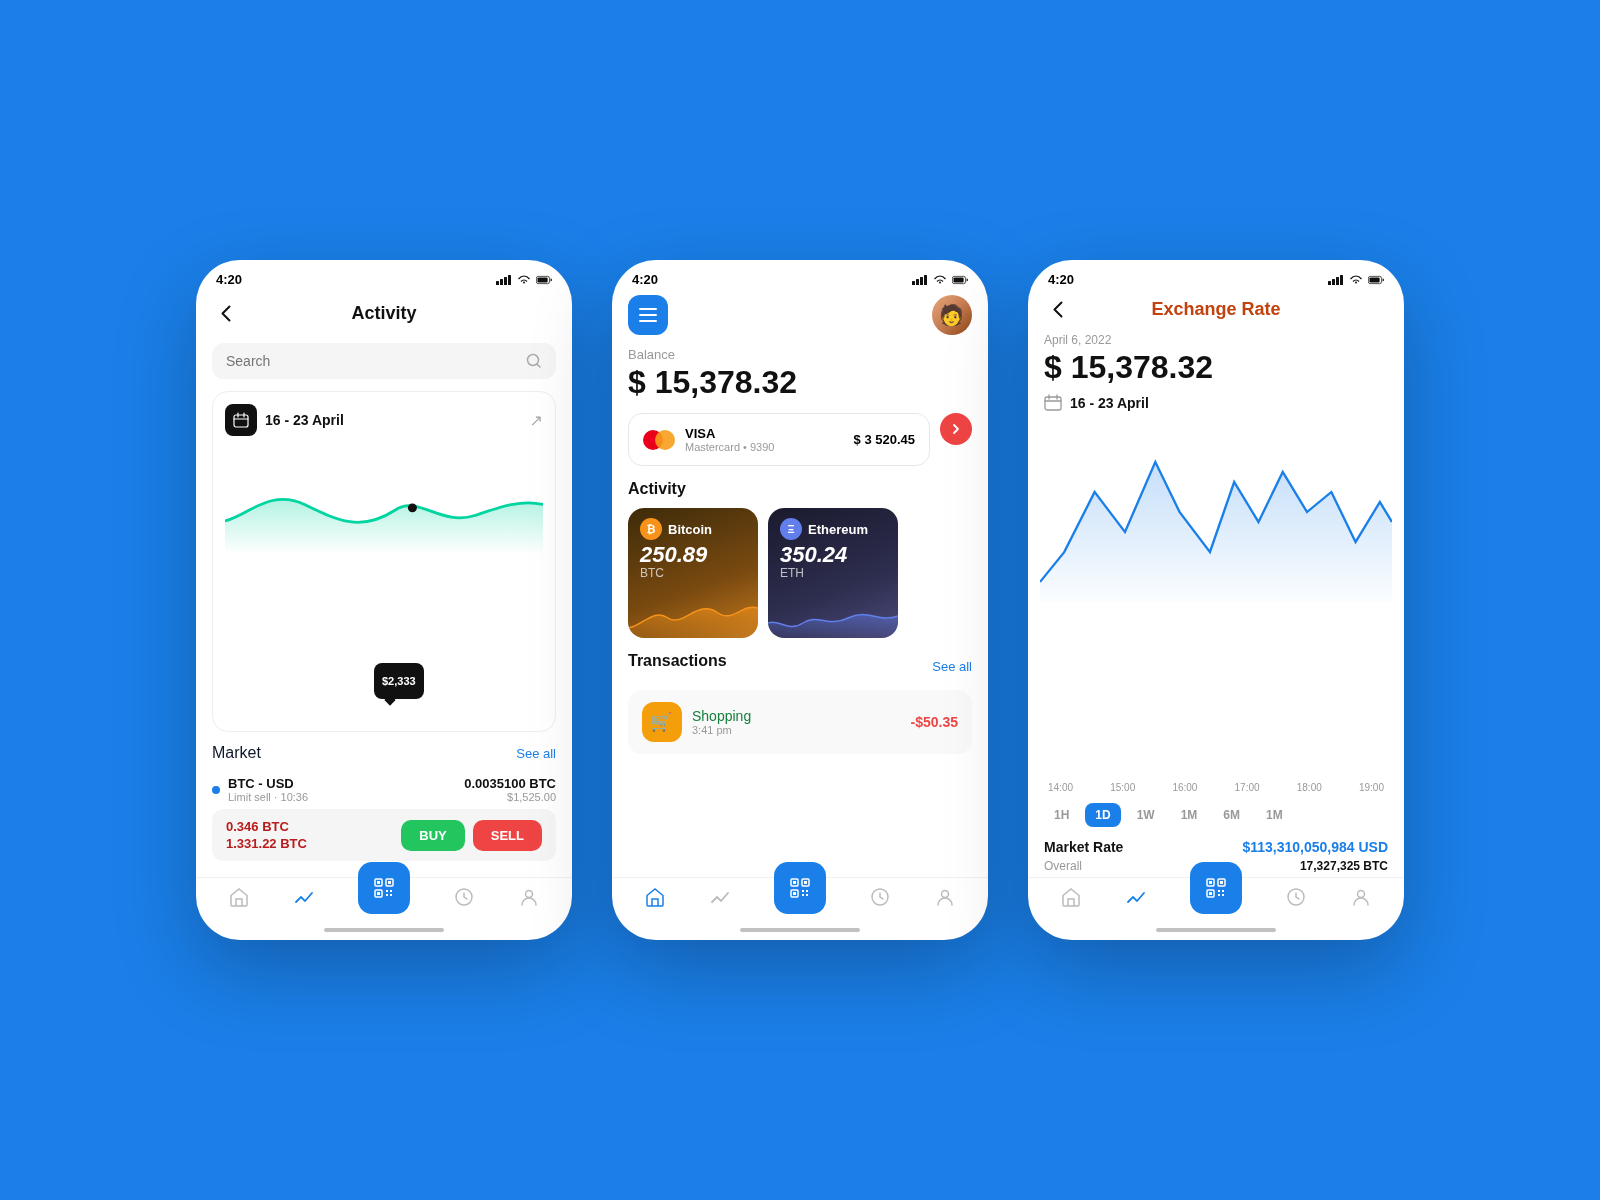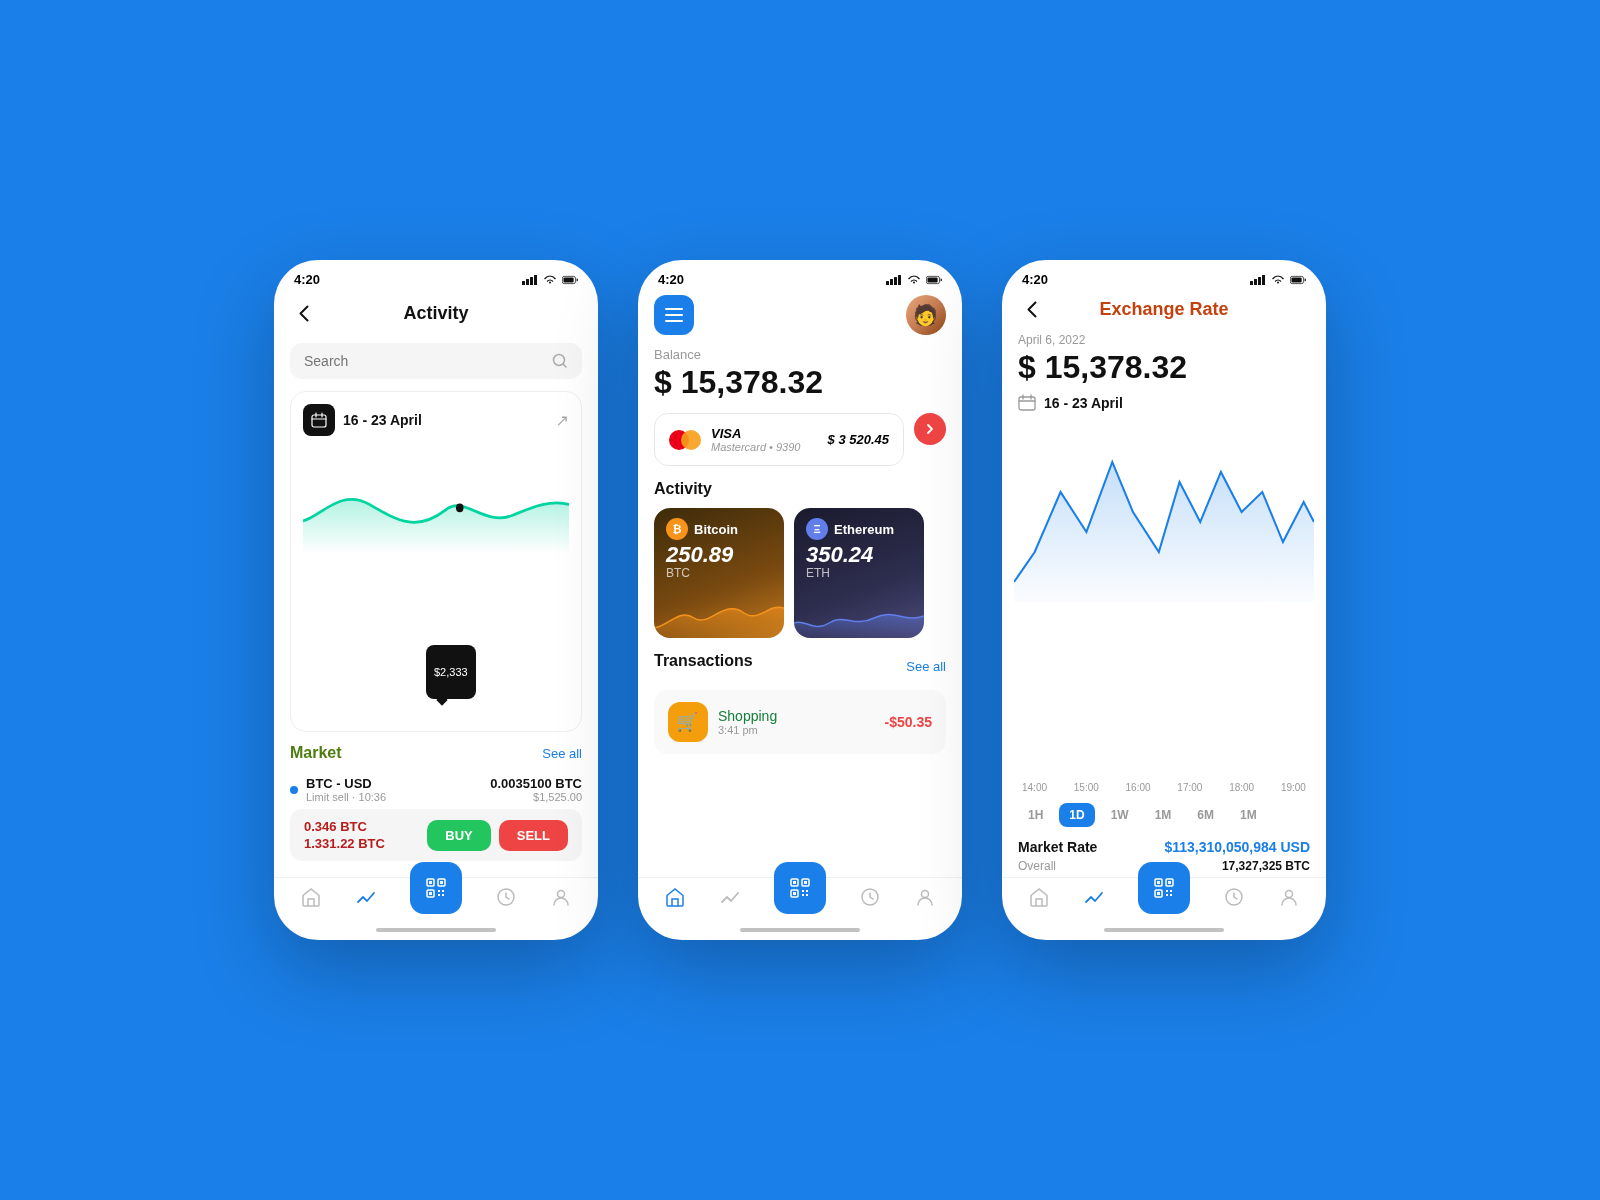--- a/index.html
+++ b/index.html
@@ -15,21 +15,21 @@
     }
     .phones-container {
       display: flex;
       align-items: center;
       justify-content: center;
       gap: 40px;
     }
     .phone {
       background: #fff;
       border-radius: 44px;
-      width: 324px;
+      width: 376px;
       height: 680px;
       overflow: hidden;
       position: relative;
       box-shadow: 0 30px 80px rgba(0,0,0,0.25);
       display: flex;
       flex-direction: column;
     }
     
     .status-bar {
       display: flex;
@@ -76,39 +76,39 @@
       display: flex; align-items: center; justify-content: center;
     }
     .chart-date { font-size: 14px; font-weight: 600; color: #111; }
     .trend-icon { color: #aaa; font-size: 16px; }
     .chart-svg { width: 100%; height: 110px; }
     .tooltip-bubble {
       position: absolute;
       background: #111;
       color: #fff;
       border-radius: 8px;
-      padding: 21px 8px;
+      padding: 12px 8px;
       font-size: 11px;
-      font-weight: 400;
+      font-weight: 700;
       bottom: 32px;
       left: 50%;
       transform: translateX(-10px);
     }
     .tooltip-bubble::after {
       content: '';
       position: absolute;
       bottom: -5px;
       left: 12px;
       width: 8px; height: 8px;
       background: #111;
       transform: rotate(45deg);
     }
     .market-section {}
     .market-header { display: flex; justify-content: space-between; align-items: center; margin-bottom: 8px; }
-    .market-title { font-size: 16px; font-weight: 700; color: #4d7c0f; }
+    .market-title { font-size: 16px; font-weight: 400; color: #0f172a; }
     .see-all { color: #1a7fe8; font-size: 13px; font-weight: 500; cursor: pointer; }
     .market-row {
       display: flex; align-items: center; justify-content: space-between;
       padding: 6px 0;
     }
     .market-left { display: flex; align-items: center; gap: 8px; }
     .dot { width: 8px; height: 8px; border-radius: 50%; background: #1a7fe8; }
     .market-name { font-size: 13px; font-weight: 600; color: #111; }
     .market-sub { font-size: 11px; color: #999; }
     .market-right { text-align: right; }
@@ -165,21 +165,20 @@
       display: flex; align-items: center; justify-content: center;
       font-size: 20px;
     }
     .balance-label { font-size: 13px; color: #999; margin-bottom: 2px; }
     .balance-amount { font-size: 32px; font-weight: 800; color: #111; margin-bottom: 12px; }
     .card-row { display: flex; gap: 10px; margin-bottom: 14px; overflow: hidden; }
     .payment-card {
       background: #fff; border-radius: 14px; border: 1.5px solid #e5e7eb;
       padding: 12px 14px; display: flex; align-items: center; justify-content: space-between;
       flex: 1;
-      font-style: italic;
     }
     .card-left { display: flex; align-items: center; gap: 10px; }
     .mc-icon {
       width: 32px; height: 20px; position: relative;
     }
     .mc-circle1 {
       width: 20px; height: 20px; border-radius: 50%; background: #eb001b;
       position: absolute; left: 0;
     }
     .mc-circle2 {

